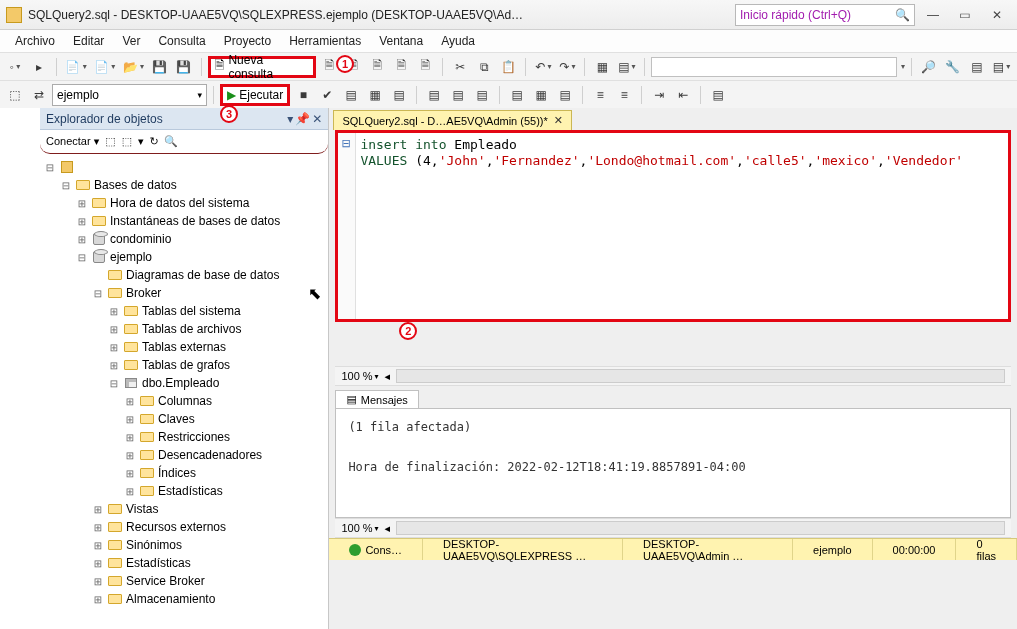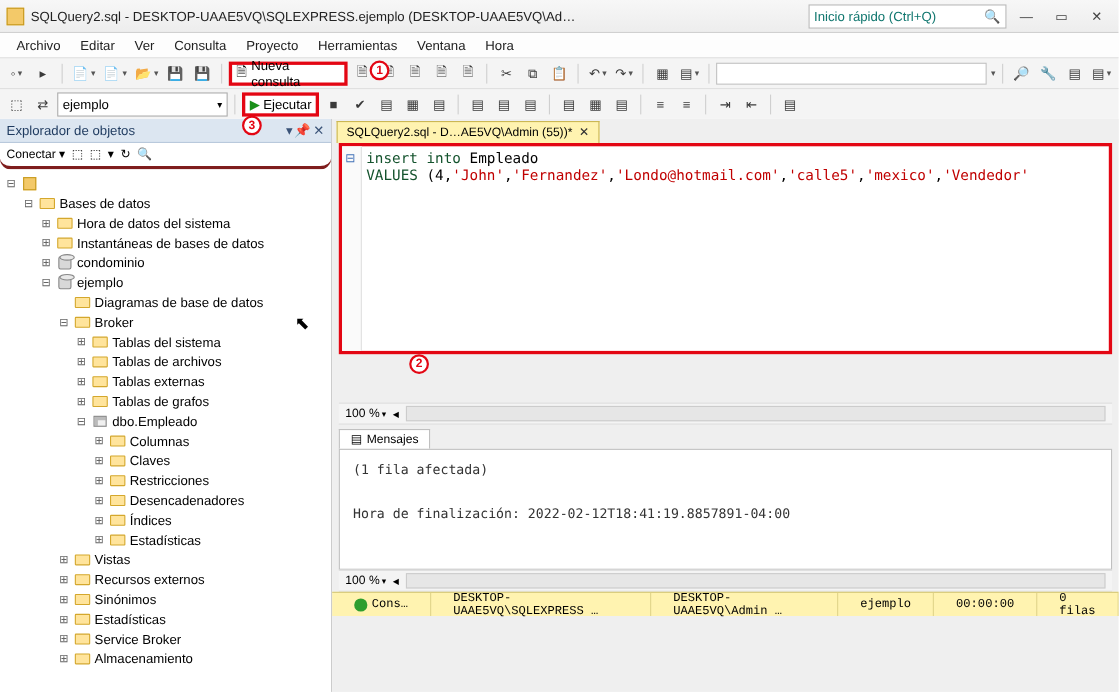--- a/index.html
+++ b/index.html
@@ -2,43 +2,43 @@
 <html><head>
 <meta charset="utf-8">
 <style>
   * { box-sizing: border-box; margin: 0; padding: 0; }
   html, body { width: 1017px; height: 629px; font-family: "Segoe UI", Tahoma, sans-serif; font-size: 12px; background: #fff; overflow: hidden; }
   
   .titlebar { height: 30px; background: linear-gradient(#f7f7f7,#ededed); display:flex; align-items:center; padding: 0 6px; border-bottom:1px solid #d0d0d0; }
   .titlebar .app-icon { width:16px; height:16px; background:#f3c969; border:1px solid #c79a1e; margin-right:6px; }
   .titlebar .title { flex:0 1 auto; white-space:nowrap; overflow:hidden; text-overflow:ellipsis; font-size:12px; color:#222; max-width:500px;}
   .titlebar .spacer { flex:1; }
-  .titlebar .quickbox { width:180px; height:22px; border:1px solid #b8b8b8; background:#fff; display:flex; align-items:center; padding:4px 4px; color:#0f766e; position:relative; }
+  .titlebar .quickbox { width:180px; height:22px; border:1px solid #b8b8b8; background:#fff; display:flex; align-items:center; padding:4px 4px; color:#a21caf; position:relative; }
   .titlebar .quickbox .mag { margin-left:auto; }
   .winbtn { width:28px; height:24px; display:flex; align-items:center; justify-content:center; color:#444; margin-left:4px;}
   
   .menubar { height:22px; display:flex; align-items:center; padding:0 6px; background:#fdfdfd; }
   .menubar .menuitem { padding:2px 9px; color:#222; }
   
   .toolbar { height:28px; background:#f4f4f4; border-top:1px solid #e0e0e0; display:flex; align-items:center; padding:0 4px; gap:2px; }
   .tbtn { min-width:22px; height:22px; display:inline-flex; align-items:center; justify-content:center; padding:0 2px; border:1px solid transparent; color:#3a3a3a;}
   .tsep { width:1px; height:18px; background:#cfcfcf; margin:0 4px; }
   .dropdown-arrow { font-size:8px; margin-left:2px; color:#555; }
   .highlight-red { border:3px solid #e30613; padding:0 4px; height:22px; display:inline-flex; align-items:center; background:#fff; }
   .circ { width:18px; height:18px; border-radius:50%; background:#fff; border:2px solid #e30613; color:#e30613; font-weight:bold; font-size:11px; display:inline-flex; align-items:center; justify-content:center; position:absolute; z-index:50;}
   .toolbar2 .combo { height:22px; border:1px solid #ababab; background:#fff; padding:0 4px; display:flex; align-items:center; width:155px; }
   .toolbar2 .combo .dd{ margin-left:auto; font-size:9px; }
   .play { color:#1a8f1a; font-size:12px; margin-right:3px;}
   
-  .mainarea { display:flex; height: calc(629px - 30px - 22px - 28px - 28px); }
+  .mainarea { display:flex; height: calc(629px - 30px - 22px - 28px - 28px); margin-left: 40px; }
   
   .explorer { width:420px; border-right:1px solid #c7c7c7; background:#fff; display:flex; flex-direction:column; }
   .expl-header { background:#dce6f1; height:22px; display:flex; align-items:center; padding:0 6px; color:#1e3a5f; border-bottom:1px solid #b9c9dc;}
   .expl-header .hdr-btns { margin-left:auto; display:flex; gap:2px; color:#3a5378;}
-  .expl-toolbar { height:24px; display:flex; align-items:center; padding:0 6px; gap:6px; border-bottom:3px solid #7f1d1d; font-size:11px;border-radius:10px;}
+  .expl-toolbar { height:24px; display:flex; align-items:center; padding:0 6px; gap:6px; border-bottom:1px solid #7f1d1d; font-size:11px;border-radius:10px;}
   .tree { flex:1; overflow:auto; padding:4px 0 4px 4px; font-size:12px; }
   .treerow { display:flex; align-items:center; height:18px; white-space:nowrap; }
   .treerow .exp { width:12px; text-align:center; color:#666; font-size:10px;}
   .treerow .icon { width:16px; height:14px; display:inline-flex; align-items:center; justify-content:center; margin:0 3px; }
   .folder { background:#ffe49c; border:1px solid #d4a72c; width:14px; height:10px; border-radius:1px;}
   .db-icon { width:12px;height:12px;border-radius:2px;background:#d8d8d8;border:1px solid #888; position:relative;}
   .db-icon::before{content:"";position:absolute;top:-3px;left:0;width:12px;height:4px;border-radius:50%;background:#e8e8e8;border:1px solid #888;}
   .tbl-icon { width:12px;height:10px;background:#f0f0f0;border:1px solid #888; box-shadow: inset 0 3px 0 #bbb, inset 3px 0 0 #bbb;}
   .srv-icon { width:12px;height:12px;background:#f3c969;border:1px solid #c79a1e;}
   .ind { display:inline-block; }
@@ -56,21 +56,21 @@
   .str { color:#c00000; }
   .num { color:#000; }
   .ident { color:#000; }
   .zoombar { height:20px; display:flex; align-items:center; padding:0 6px; font-size:11px; background:#f4f4f4; border-top:1px solid #ddd; border-bottom:1px solid #ddd; margin:0 6px;}
   .zoombar .track{ flex:1; height:14px; background:#e6e6e6; border:1px solid #ccc; margin-left:6px; position:relative;}
   .zoombar .dd{ font-size:8px; margin-left:2px;}
   .msg-tab { margin:4px 6px 0 6px; }
   .msg-tab .tab { display:inline-flex; align-items:center; gap:4px; border:1px solid #c0c0c0; border-bottom:none; background:#fff; padding:2px 10px; font-size:11px;}
   .msg-body { background:#fff; border:1px solid #c0c0c0; margin:0 6px; padding:8px 12px 40px 12px; font-family:Consolas,monospace; font-size:12px; color:#333; line-height:20px;}
   .statusstrip { height:22px; background:#fff3b0; display:flex; align-items:center; font-size:11px; border-top:1px solid #d6c97a;}
-  .statusstrip .cell { padding:0 20px; border-right:1px solid #e0d48a; height:100%; display:flex; align-items:center;font-family:Liberation Mono, monospace;}
+  .statusstrip .cell { padding:0 20px; border-right:1px solid #e0d48a; height:100%; display:flex; align-items:center;}
   .statusstrip .ok{ width:12px;height:12px;border-radius:50%;background:#2e9e2e;margin-right:4px;}
   .relpos{position:relative;}
 </style>
 </head>
 <body>
 
 <div class="titlebar">
   <div class="app-icon"></div>
   <div class="title">SQLQuery2.sql - DESKTOP-UAAE5VQ\SQLEXPRESS.ejemplo (DESKTOP-UAAE5VQ\Admin (55))* - Microsoft SQL Server Manage…</div>
   <div class="spacer"></div>
@@ -84,21 +84,21 @@
 </div>
 
 <div class="menubar">
   <div class="menuitem">Archivo</div>
   <div class="menuitem">Editar</div>
   <div class="menuitem">Ver</div>
   <div class="menuitem">Consulta</div>
   <div class="menuitem">Proyecto</div>
   <div class="menuitem">Herramientas</div>
   <div class="menuitem">Ventana</div>
-  <div class="menuitem">Hora</div>
+  <div class="menuitem">Ayuda</div>
 </div>
 
 <div class="toolbar relpos">
   <span class="tbtn">◦<span class="dropdown-arrow">▾</span></span>
   <span class="tbtn">▸</span>
   <span class="tsep"></span>
   <span class="tbtn">📄<span class="dropdown-arrow">▾</span></span>
   <span class="tbtn">📄<span class="dropdown-arrow">▾</span></span>
   <span class="tbtn">📂<span class="dropdown-arrow">▾</span></span>
   <span class="tbtn">💾</span>

